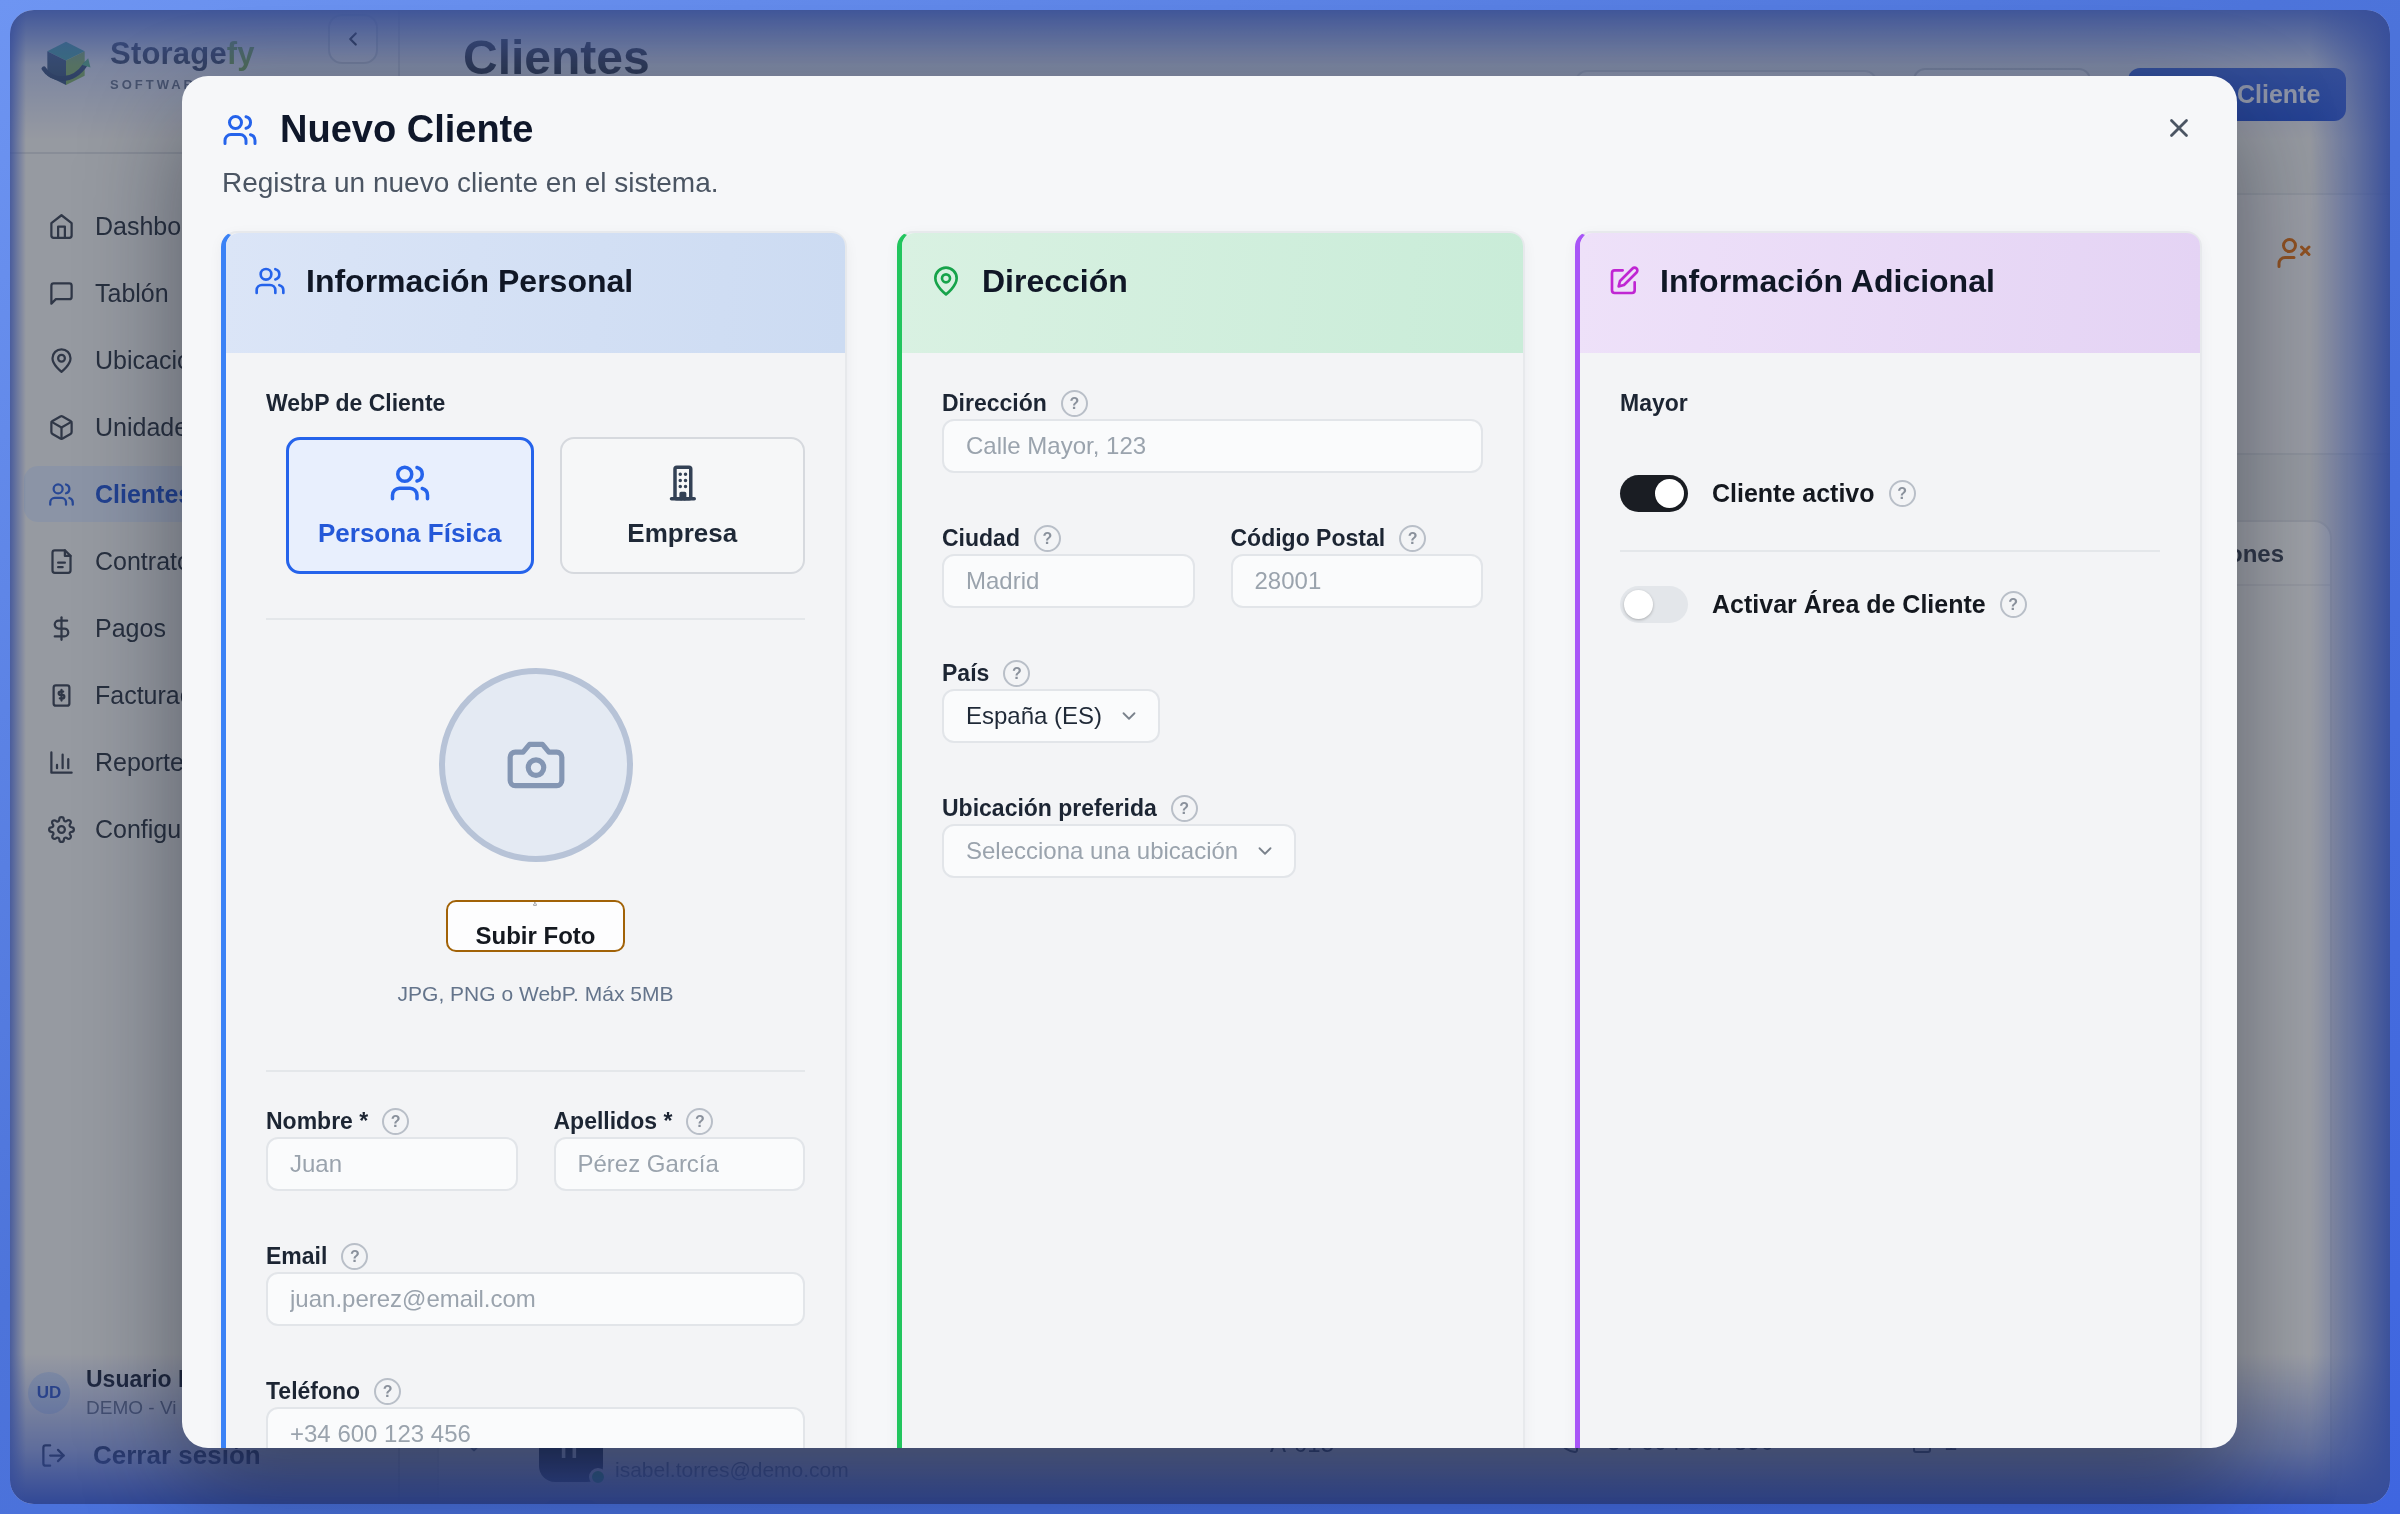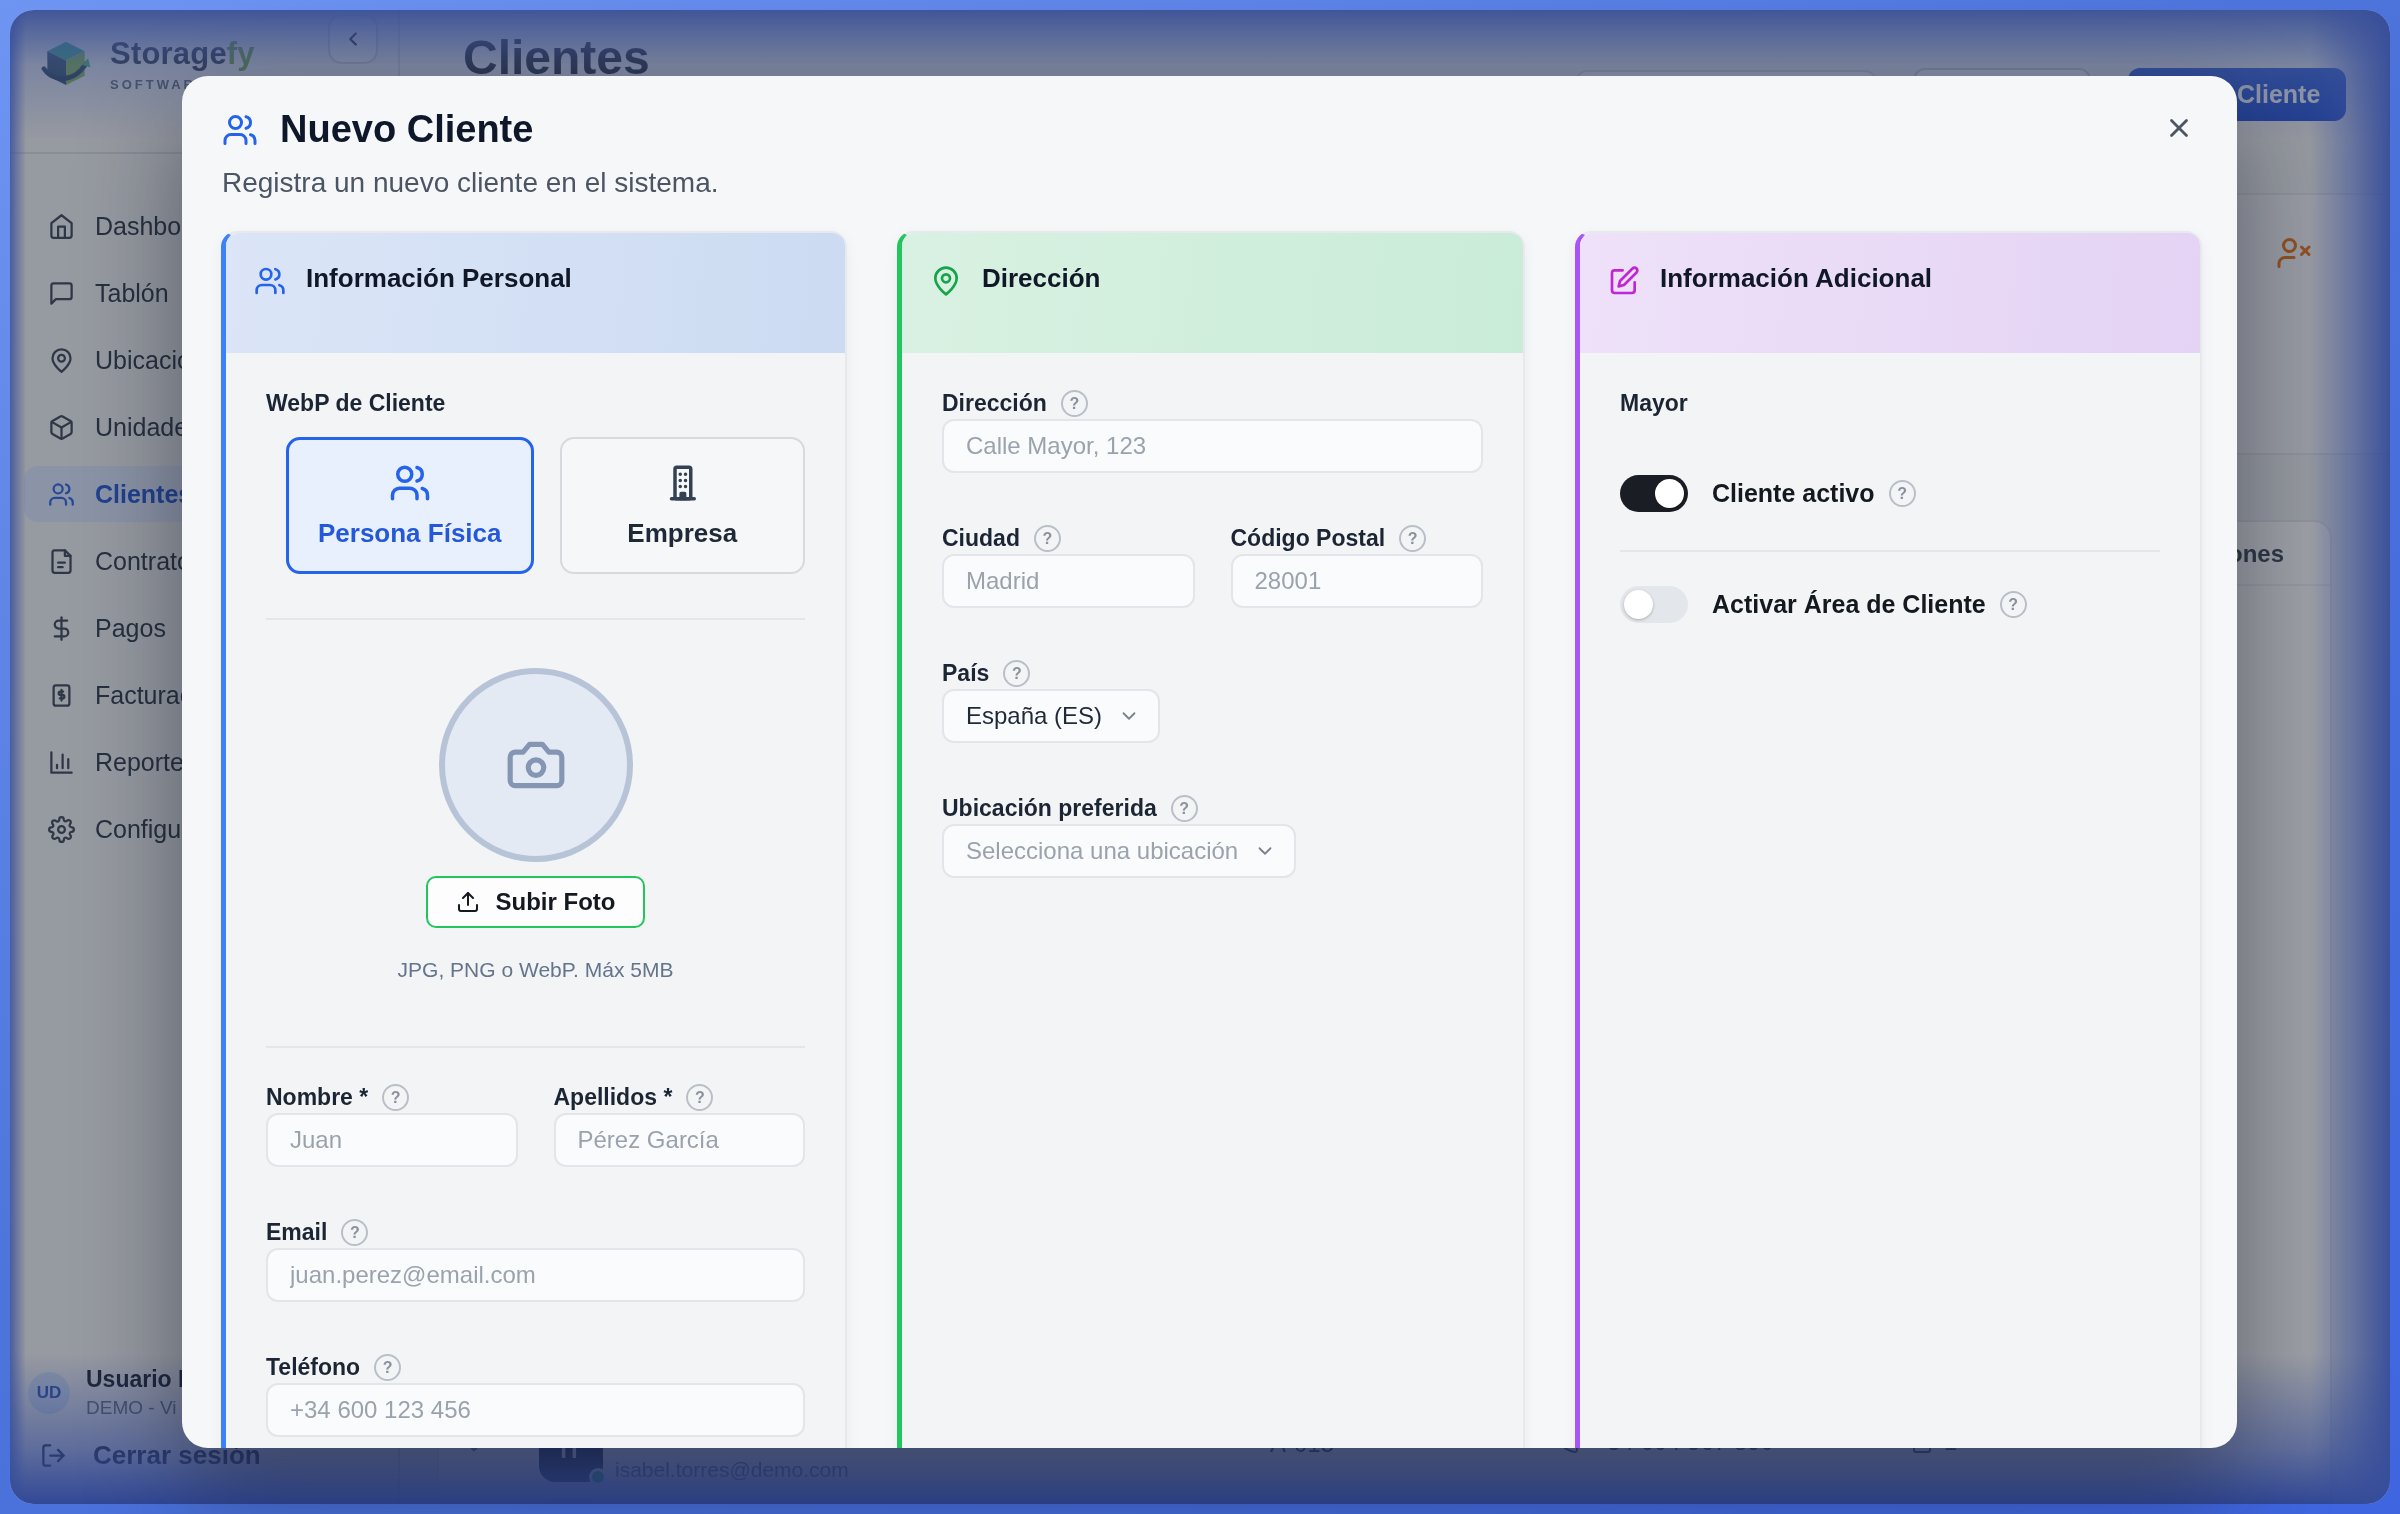--- a/index.html
+++ b/index.html
@@ -92,21 +92,21 @@
   .m-card.c2{left:715px;width:628px;border-left:5px solid #22c55e;}
   .m-card.c3{left:1393px;width:627px;border-left:5px solid #a855f7;}
   .band{height:120px;border-radius:13px 13px 0 0;display:flex;align-items:flex-start;gap:20px;padding:30px 30px 0 28px;}
   .c1 .band{background:linear-gradient(95deg,#dbe5f7 0%,#ccdbf2 100%);}
   .c2 .band{background:linear-gradient(95deg,#d9f1e2 0%,#c9ecd8 100%);}
   .c3 .band{background:linear-gradient(95deg,#eee1f9 0%,#e4d3f4 100%);}
   .band svg{width:32px;height:32px;margin-top:2px;}
   .c1 .band svg{stroke:#2563eb;}
   .c2 .band svg{stroke:#16a34a;}
   .c3 .band svg{stroke:#c026d3;}
-  .band-title{font-size:26px;font-weight:750;color:#101726;}
+  .band-title{font-size:32px;font-weight:750;color:#101726;}
   .card-body{padding:37px 40px 0 40px;}
   .f-label{display:flex;align-items:center;gap:14px;font-size:23px;font-weight:700;color:#1c2533;}
   .help{width:27px;height:27px;border:2px solid #b9bfc8;border-radius:50%;color:#8a919c;font-size:16px;
     font-weight:700;display:inline-flex;align-items:center;justify-content:center;flex:none;}
   .t-input{width:100%;height:54px;border-radius:12px;border:2px solid #e2e5e9;background:#fafbfc;
     padding:0 22px;font-size:24px;color:#1f2937;font-family:"Liberation Sans",sans-serif;}
   .t-input::placeholder{color:#9aa3ad;}
   .mt14{margin-top:2px;} .mt44{margin-top:44px;} .mt52{margin-top:52px;}
   .two-col{display:flex;gap:36px;} .two-col>div{flex:1;min-width:0;}
   .divider{border-top:2px solid #e4e7ea;}
@@ -114,23 +114,23 @@
   .type-btn{flex:1;height:137px;border-radius:14px;display:flex;flex-direction:column;align-items:center;
     justify-content:center;gap:14px;font-size:26px;background:#f6f7f8;border:2px solid #d6d9de;color:#1f2937;
     font-weight:600;font-family:"Liberation Sans",sans-serif;}
   .type-btn svg{width:42px;height:42px;stroke:#334155;}
   .type-btn.selected{background:#e8effd;border:3px solid #2563eb;color:#2458d8;font-weight:700;}
   .type-btn.selected svg{stroke:#2563eb;}
   .photo-wrap{display:flex;flex-direction:column;align-items:center;margin-top:48px;}
   .photo-circle{width:194px;height:194px;border-radius:50%;background:#e4eaf3;border:6px solid #b7c3d7;
     display:flex;align-items:center;justify-content:center;}
   .photo-circle svg{width:62px;height:62px;stroke:#8496b3;}
-  .upload-btn{margin-top:14px;display:flex;align-items:center;gap:16px;height:52px;padding:0 28px;border-radius:10px;
-    background:#fdfdfe;border:2px solid #22c55e;font-size:24px;font-weight:700;color:#14181f;
-    font-family:"Liberation Sans",sans-serif;}
+  .upload-btn{margin-top:38px;display:flex;align-items:center;gap:16px;height:52px;padding:0 28px;border-radius:10px;
+    background:#fdfdfe;border:2px solid #a16207;font-size:24px;font-weight:700;color:#14181f;
+    font-family:"Liberation Sans",sans-serif;flex-direction:column;}
   .upload-btn svg{width:24px;height:24px;stroke:#14181f;}
   .upload-hint{margin-top:30px;font-size:21px;color:#64748b;}
   .select{display:inline-flex;align-items:center;justify-content:space-between;gap:16px;height:54px;
     border-radius:12px;border:2px solid #e2e5e9;background:#fafbfc;padding:0 18px 0 22px;font-size:24px;color:#1f2937;}
   .select.placeholder{color:#9aa3ad;}
   .select svg{width:22px;height:22px;stroke:#7a828c;flex:none;}
   .toggle-row{display:flex;align-items:center;gap:24px;}
   .toggle{width:68px;height:37px;border-radius:19px;position:relative;flex:none;}
   .toggle.on{background:#1a1d23;}
   .toggle.off{background:#e3e6ea;}

